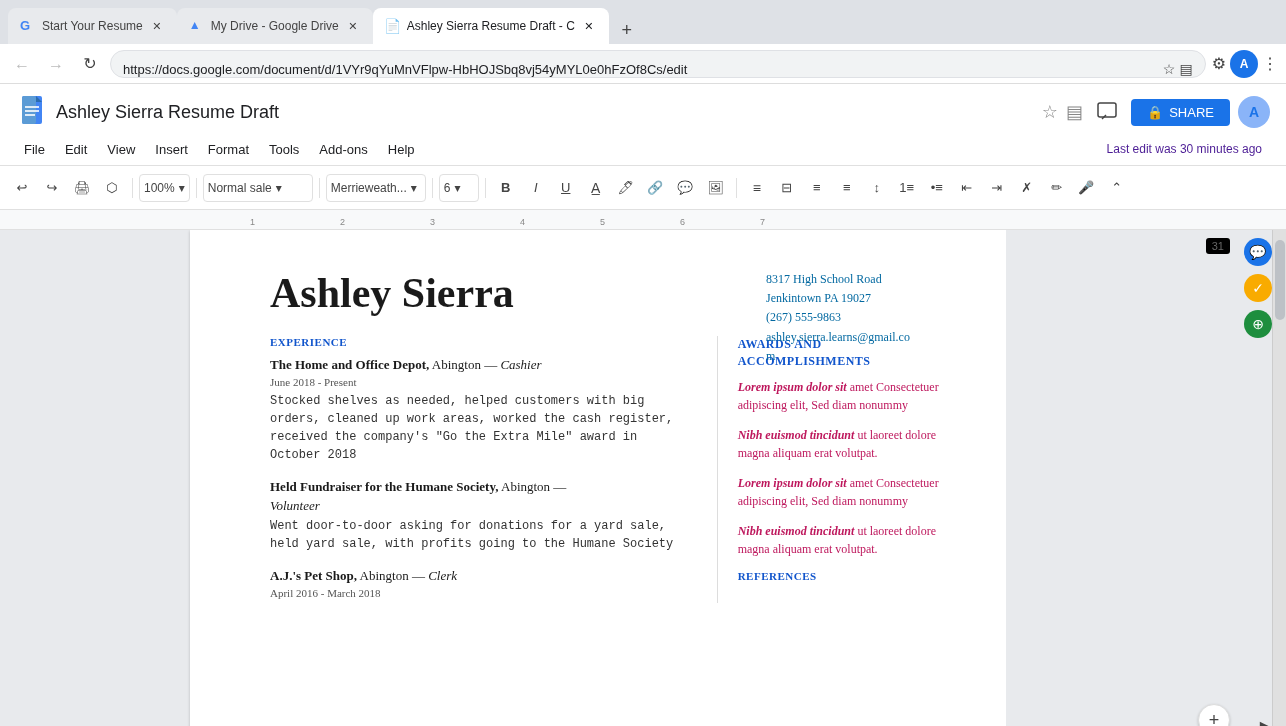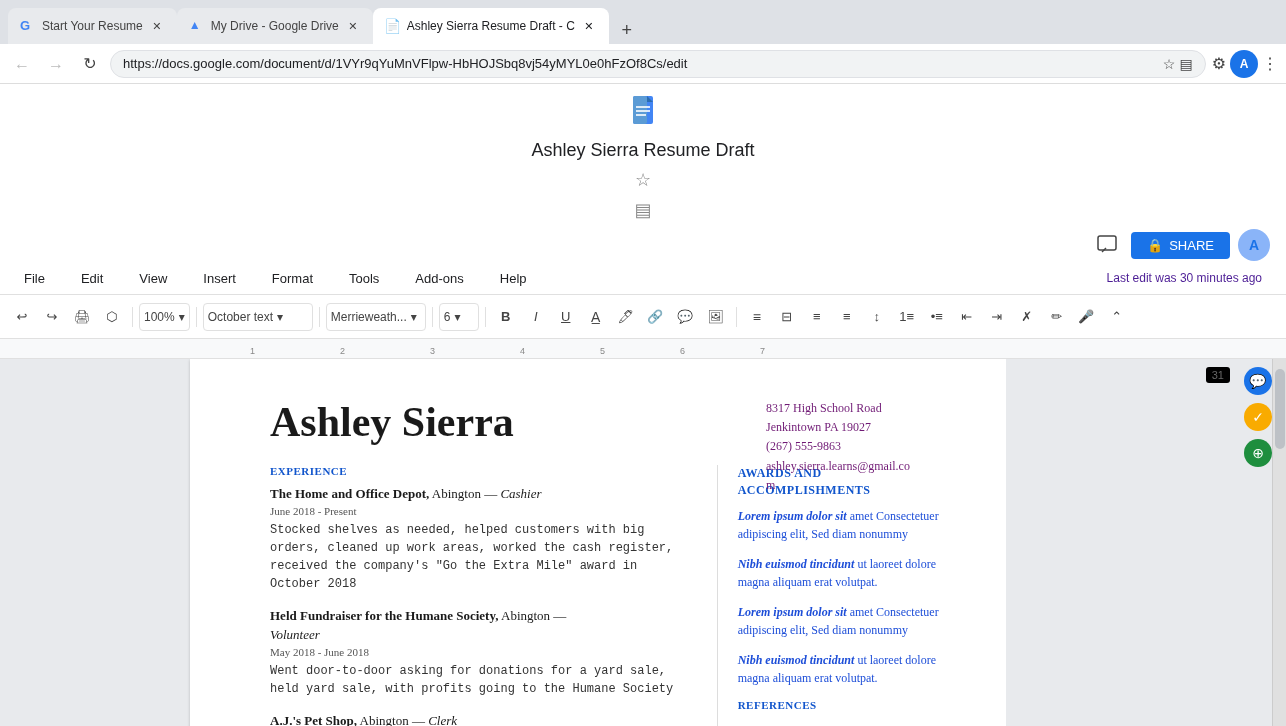--- a/index.html
+++ b/index.html
@@ -12,40 +12,40 @@
     .tab.inactive { background: #e8eaed; color: #444; }
     .tab.active { background: #fff; color: #202124; z-index: 2; }
     .tab-favicon { width: 16px; height: 16px; flex-shrink: 0; }
     .tab-title { flex: 1; overflow: hidden; text-overflow: ellipsis; white-space: nowrap; font-size: 12px; }
     .tab-close { width: 16px; height: 16px; border-radius: 50%; display: flex; align-items: center; justify-content: center; font-size: 11px; flex-shrink: 0; }
     .new-tab-btn { width: 28px; height: 28px; display: flex; align-items: center; justify-content: center; border-radius: 50%; margin-left: 4px; cursor: pointer; color: #444; font-size: 18px; }
 
     .address-bar-row { background: #fff; display: flex; align-items: center; padding: 4px 8px; gap: 6px; height: 40px; border-bottom: 1px solid #ddd; }
     .nav-btn { width: 28px; height: 28px; border-radius: 50%; display: flex; align-items: center; justify-content: center; color: #444; font-size: 16px; cursor: pointer; }
     .nav-btn.disabled { color: #bbb; cursor: default; }
-    .address-bar { flex: 1; height: 28px; border-radius: 14px; background: #f1f3f4; border: 1px solid #dfe1e5; display: flex; align-items: center; padding: 0 12px; font-size: 13px; color: #202124; }
+    .address-bar { flex: 1; height: 28px; border-radius: 14px; background: #f1f3f4; border: 1px solid #dfe1e5; display: flex; align-items: flex-end; padding: 0 12px; font-size: 13px; color: #202124; }
     .address-text { flex: 1; font-size: 13px; color: #202124; }
     .address-icons { display: flex; gap: 4px; align-items: center; }
     .icon-star { font-size: 14px; color: #444; }
     .browser-actions { display: flex; gap: 4px; align-items: center; }
     .profile-circle { width: 28px; height: 28px; border-radius: 50%; background: #1a73e8; display: flex; align-items: center; justify-content: center; color: white; font-size: 12px; font-weight: bold; }
     .menu-dots { font-size: 16px; color: #444; cursor: pointer; }
 
     
     .docs-header { background: #fff; padding: 4px 16px 0; border-bottom: 1px solid #e0e0e0; }
-    .docs-title-row { display: flex; align-items: center; padding: 4px 0; gap: 8px; flex-direction: column; }
+    .docs-title-row { display: flex; align-items: center; padding: 4px 0; gap: 8px; }
     .doc-title { font-size: 18px; color: #202124; flex: 1; font-family: 'Google Sans', Arial, sans-serif; }
     .star-icon { font-size: 18px; color: #888; }
     .folder-icon { font-size: 18px; color: #888; }
     .docs-header-right { display: flex; align-items: center; gap: 8px; margin-left: auto; }
     .comment-btn { width: 32px; height: 32px; display: flex; align-items: center; justify-content: center; }
     .share-btn { background: #1a73e8; color: white; border: none; border-radius: 4px; padding: 6px 16px; font-size: 13px; font-weight: 500; display: flex; align-items: center; gap: 6px; cursor: pointer; }
     .avatar-circle { width: 32px; height: 32px; border-radius: 50%; background: #8ab4f8; display: flex; align-items: center; justify-content: center; color: #1a73e8; font-weight: bold; font-size: 14px; }
 
-    .menu-bar { display: flex; gap: 20px; padding: 2px 0 4px; }
+    .menu-bar { display: flex; gap: 4px; padding: 2px 0 4px; }
     .menu-item { padding: 4px 8px; border-radius: 4px; font-size: 13px; color: #202124; cursor: pointer; }
     .last-edit { font-size: 12px; color: #4c1d95; margin-left: auto; padding: 4px 8px; }
 
     
     .toolbar { background: #fff; border-bottom: 1px solid #e0e0e0; display: flex; align-items: center; padding: 4px 8px; gap: 2px; flex-wrap: nowrap; height: 44px; }
     .toolbar-btn { height: 28px; min-width: 28px; border-radius: 4px; display: flex; align-items: center; justify-content: center; cursor: pointer; font-size: 13px; color: #444; padding: 0 4px; }
     .toolbar-separator { width: 1px; background: #e0e0e0; height: 20px; margin: 0 4px; }
     .toolbar-select { height: 28px; border: 1px solid #e0e0e0; border-radius: 4px; font-size: 12px; color: #444; background: #fff; padding: 0 4px; cursor: pointer; display: flex; align-items: center; gap: 4px; }
     .toolbar-bold { font-weight: bold; }
     .toolbar-italic { font-style: italic; }
@@ -58,34 +58,34 @@
     .ruler-side { width: 190px; background: #f8f9fa; height: 100%; }
 
     
     .doc-area { display: flex; background: #e8eaed; height: calc(726px - 44px - 40px - 56px - 44px - 20px); overflow: hidden; position: relative; }
     .left-margin { width: 190px; background: #e8eaed; flex-shrink: 0; }
     .doc-page { width: 816px; background: white; margin: 0; padding: 40px 60px 40px 80px; overflow: hidden; box-shadow: 0 1px 3px rgba(0,0,0,0.2); position: relative; }
     .right-panel { flex: 1; background: #e8eaed; position: relative; }
 
     
     .resume-name { font-family: 'Times New Roman', Times, serif; font-size: 42px; font-weight: bold; color: #1a1a1a; margin-bottom: 20px; line-height: 1.1; }
-    .contact-info { position: absolute; top: 40px; right: 40px; font-size: 12px; line-height: 1.6; color: #701a75; font-family: 'Times New Roman', Times, serif; text-align: left; width: 200px; }
+    .contact-info { position: absolute; top: 40px; right: 40px; font-size: 12px; line-height: 1.6; color: #0369a1; font-family: 'Times New Roman', Times, serif; text-align: left; width: 200px; }
     .doc-content { display: flex; gap: 30px; margin-top: 20px; }
     .left-col { flex: 2; }
     .right-col { flex: 1; border-left: 1px solid #ddd; padding-left: 20px; }
 
     .section-label { font-size: 11px; font-weight: bold; color: #1155cc; letter-spacing: 0.5px; margin-bottom: 8px; font-family: 'Times New Roman', Times, serif; }
     .job-title { font-size: 13px; color: #1a1a1a; margin-bottom: 2px; font-family: 'Times New Roman', Times, serif; line-height: 1.4; }
     .job-title strong { font-weight: bold; }
     .job-title em { font-style: italic; }
     .job-date { font-size: 11px; color: #555; margin-bottom: 4px; font-family: 'Times New Roman', Times, serif; }
     .job-desc { font-size: 12px; color: #333; margin-bottom: 14px; font-family: Liberation Mono, monospace; line-height: 1.5; }
 
     .award-title { font-size: 12px; color: #1155cc; font-weight: bold; letter-spacing: 0.5px; margin-bottom: 8px; font-family: 'Times New Roman', Times, serif; line-height: 1.4; }
-    .award-text { font-size: 12px; color: #1d4ed8; margin-bottom: 12px; font-family: 'Times New Roman', Times, serif; line-height: 1.5; }
+    .award-text { font-size: 12px; color: #be185d; margin-bottom: 12px; font-family: 'Times New Roman', Times, serif; line-height: 1.5; }
     .award-text strong { font-style: italic; }
 
     
     .sidebar-icon { width: 28px; height: 28px; border-radius: 50%; display: flex; align-items: center; justify-content: center; font-size: 14px; cursor: pointer; }
 
     
     .add-btn { position: absolute; bottom: 16px; right: 60px; width: 32px; height: 32px; border-radius: 50%; background: #fff; border: 1px solid #ddd; display: flex; align-items: center; justify-content: center; font-size: 18px; color: #444; cursor: pointer; box-shadow: 0 1px 3px rgba(0,0,0,0.2); }
 
     
     .google-g { font-size: 13px; font-weight: bold; color: #4285f4; }
@@ -185,21 +185,21 @@
   <div class="toolbar-btn" title="Redo">↪</div>
   <div class="toolbar-btn">🖨</div>
   <div class="toolbar-btn">⬡</div>
   <div class="toolbar-separator"></div>
   <div class="toolbar-select">
     <span>100%</span>
     <span>▾</span>
   </div>
   <div class="toolbar-separator"></div>
   <div class="toolbar-select" style="min-width:110px;">
-    <span>October text</span>
+    <span>Normal sale</span>
     <span>▾</span>
   </div>
   <div class="toolbar-separator"></div>
   <div class="toolbar-select" style="min-width:100px;">
     <span>Merrieweath...</span>
     <span>▾</span>
   </div>
   <div class="toolbar-separator"></div>
   <div class="toolbar-select" style="min-width:40px;">
     <span>6</span>
@@ -270,21 +270,20 @@
             <strong>The Home and Office Depot,</strong><span> Abington — </span><em>Cashier</em>
           </div>
           <div class="job-date">June 2018 - Present</div>
           <div class="job-desc">Stocked shelves as needed, helped customers with big orders, cleaned up work areas, worked the cash register, received the company's "Go the Extra Mile" award in October 2018</div>
         </div>
 
         <div>
           <div class="job-title">
             <strong>Held Fundraiser for the Humane Society,</strong><span> Abington — </span><br><em>Volunteer</em>
           </div>
-          <div class="job-date">May 2018 - June 2018</div>
           <div class="job-desc">Went door-to-door asking for donations for a yard sale, held yard sale, with profits going to the Humane Society</div>
         </div>
 
         <div>
           <div class="job-title">
             <strong>A.J.'s Pet Shop,</strong><span> Abington — </span><em>Clerk</em>
           </div>
           <div class="job-date">April 2016 - March 2018</div>
         </div>
       </div>

